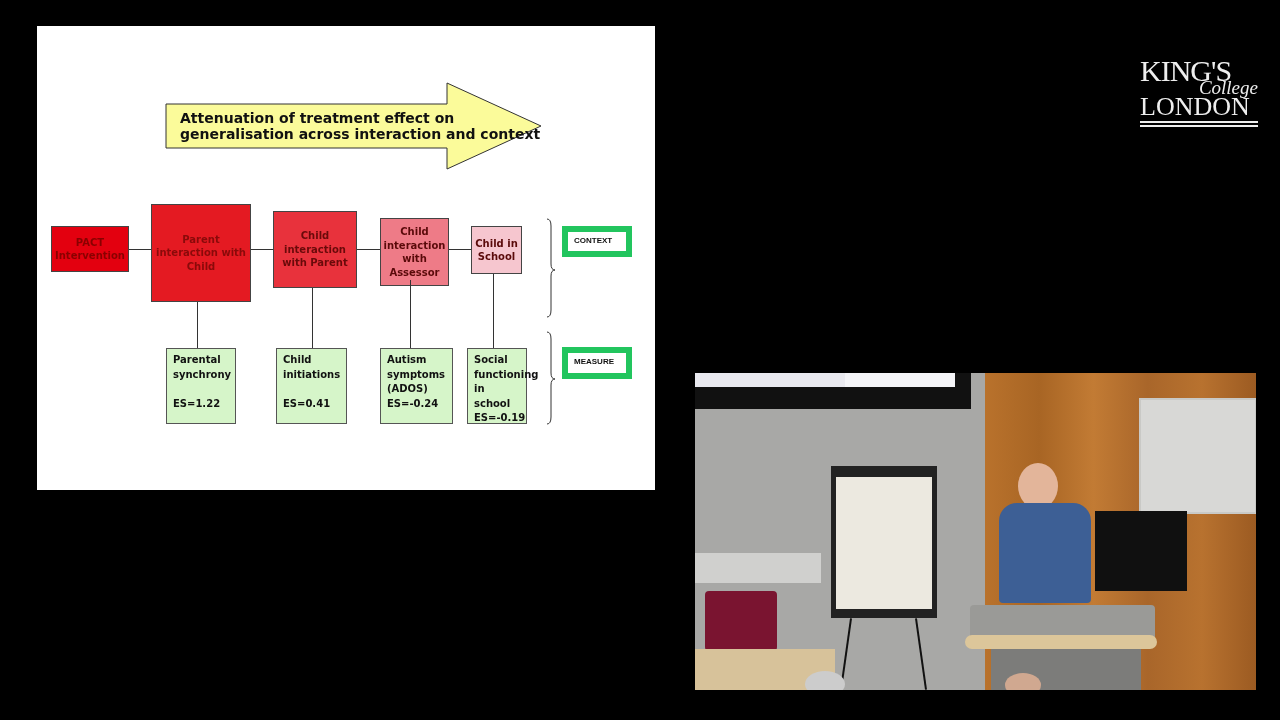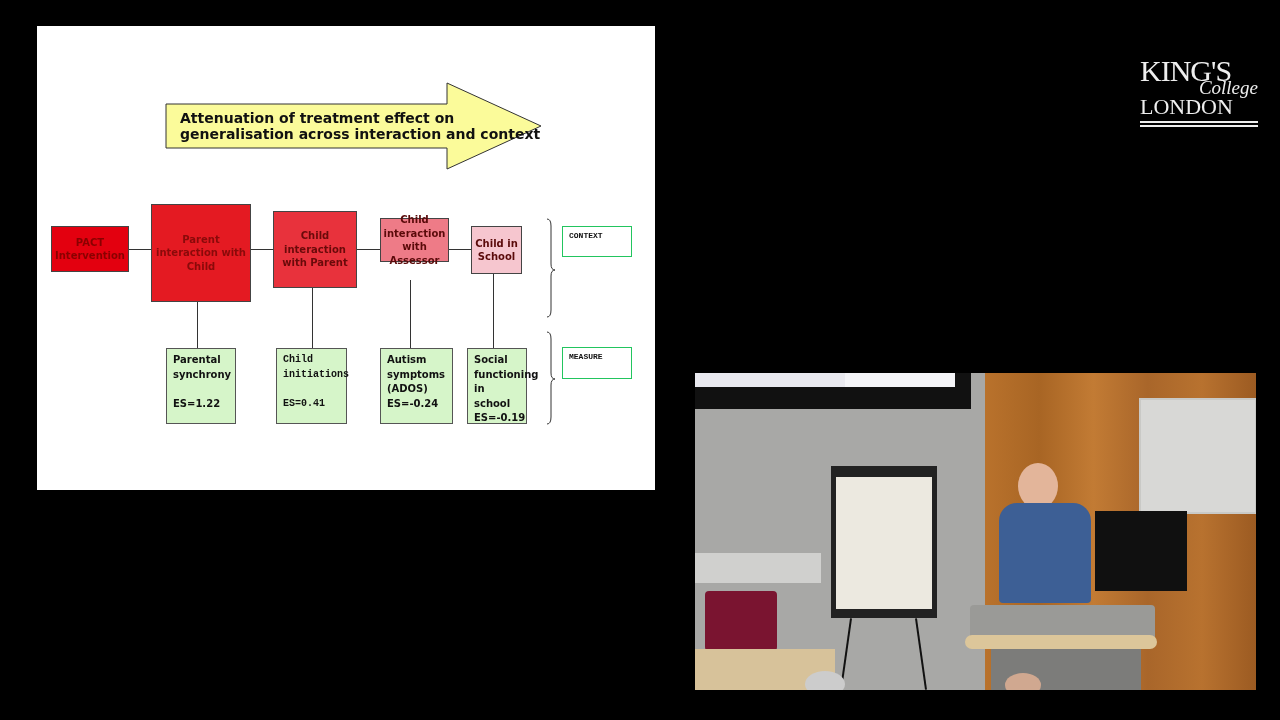--- a/index.html
+++ b/index.html
@@ -2,21 +2,21 @@
 <html><head>
 <meta charset="utf-8">
 <style>
   html,body{margin:0;padding:0;background:#000;}
   body{width:1280px;height:720px;position:relative;overflow:hidden;font-family:"Liberation Sans",sans-serif;}
   .slide{position:absolute;left:37px;top:26px;width:618px;height:464px;background:#fff;}
   .abs{position:absolute;}
   .lbl{font-family:"DejaVu Sans",sans-serif;font-weight:bold;color:#111;}
   .box{position:absolute;box-sizing:border-box;border:1px solid #444;display:flex;align-items:center;justify-content:center;text-align:center;font-family:"DejaVu Sans",sans-serif;font-weight:bold;font-size:10px;line-height:1.35;padding:2px;}
   .green{position:absolute;box-sizing:border-box;background:#d6f5c9;border:1px solid #555;font-family:"DejaVu Sans",sans-serif;font-weight:bold;font-size:10px;line-height:14.5px;padding:4px 6px;color:#111;white-space:pre-line;}
-  .label-box{position:absolute;box-sizing:border-box;border:1px solid #22c55e;background:#fff;font-family:Liberation Mono, monospace;font-weight:bold;font-size:8px;padding:4px 6px;color:#111;}
+  .label-box{position:absolute;box-sizing:border-box;border:6px solid #22c55e;background:#fff;font-family:Liberation Sans, sans-serif;font-weight:bold;font-size:8px;padding:4px 6px;color:#111;}
   .vline{position:absolute;width:1px;background:#333;}
   .hline{position:absolute;height:1px;background:#333;}
   .logo{position:absolute;left:1140px;top:20px;width:118px;color:#eee;font-family:"Liberation Serif",serif;}
   .video{position:absolute;left:695px;top:373px;width:561px;height:317px;overflow:hidden;background:#9a9a9a;}
 </style>
 </head>
 <body>
 
 <div class="slide">
 
@@ -30,42 +30,42 @@
 
   <div class="box" style="left:14px;top:200px;width:78px;height:46px;background:#e3000f;color:#8a0000;font-size:10px;">
       <span>PACT Intervention</span>
     </div>
   <div class="box" style="left:114px;top:178px;width:100px;height:98px;background:#e41a22;color:#8a0a0a;">
       <span>Parent interaction with Child</span>
     </div>
   <div class="box" style="left:236px;top:185px;width:84px;height:77px;background:#e8323c;color:#6a0a0a;">
       <span>Child interaction with Parent</span>
     </div>
-  <div class="box" style="left:343px;top:192px;width:69px;height:44px;background:#ee7b87;color:#5a0a0a;">
+  <div class="box" style="left:343px;top:192px;width:69px;height:68px;background:#ee7b87;color:#5a0a0a;">
       <span>Child interaction with Assessor</span>
     </div>
   <div class="box" style="left:434px;top:200px;width:51px;height:48px;background:#f6c6cf;color:#5a0a0a;">
       <span>Child in School</span>
     </div>
 
   <div class="hline" style="left:92px;top:223px;width:22px;"></div>
   <div class="hline" style="left:214px;top:223px;width:22px;"></div>
   <div class="hline" style="left:320px;top:223px;width:23px;"></div>
   <div class="hline" style="left:412px;top:223px;width:22px;"></div>
 
   <div class="vline" style="left:160px;top:276px;height:46px;"></div>
   <div class="vline" style="left:275px;top:262px;height:60px;"></div>
   <div class="vline" style="left:373px;top:254px;height:68px;"></div>
   <div class="vline" style="left:456px;top:248px;height:74px;"></div>
 
   <div class="green" style="left:129px;top:322px;width:70px;height:76px;">Parental
 synchrony
 
 ES=1.22</div>
-  <div class="green" style="left:239px;top:322px;width:71px;height:76px;font-family:Liberation Mono, monospace;">Child
+  <div class="green" style="left:239px;top:322px;width:71px;height:76px;">Child
 initiations
 
 ES=0.41</div>
   <div class="green" style="left:343px;top:322px;width:73px;height:76px;">Autism
 symptoms
 (ADOS)
 ES=-0.24</div>
   <div class="green" style="left:430px;top:322px;width:60px;height:76px;">Social
 functioning
 in school
@@ -75,21 +75,21 @@
     <path d="M2,1 Q6,1 6,8 L6,46 Q6,52 10,52 Q6,52 6,58 L6,92 Q6,99 2,99" fill="none" stroke="#333" stroke-width="1"></path>
     <path d="M2,114 Q6,114 6,121 L6,155 Q6,161 10,161 Q6,161 6,167 L6,199 Q6,206 2,206" fill="none" stroke="#333" stroke-width="1"></path>
   </svg>
   <div class="label-box" style="left:525px;top:200px;width:70px;height:31px;">CONTEXT</div>
   <div class="label-box" style="left:525px;top:321px;width:70px;height:32px;">MEASURE</div>
 </div>
 
 <div class="logo">
   <div style="font-size:30px;line-height:30px;letter-spacing:-1px;margin-top:36px;">KING'S</div>
   <div style="font-size:19px;font-style:italic;line-height:16px;text-align:right;margin-top:-6px;">College</div>
-  <div style="font-size:22px;line-height:22px;letter-spacing:0px;">LONDON</div>
+  <div style="font-size:26px;line-height:22px;letter-spacing:0px;">LONDON</div>
   <div style="border-top:2px solid #eee;margin-top:3px;"></div>
   <div style="border-top:2px solid #eee;margin-top:2px;"></div>
 </div>
 
 <div class="video">
 
   <div class="abs" style="left:0;top:0;width:290px;height:317px;background:#a8a8a6;"></div>
 
   <div class="abs" style="left:0;top:0;width:276px;height:36px;background:#111;"></div>
   <div class="abs" style="left:0;top:0;width:260px;height:14px;background:#e9e9ef;"></div>

